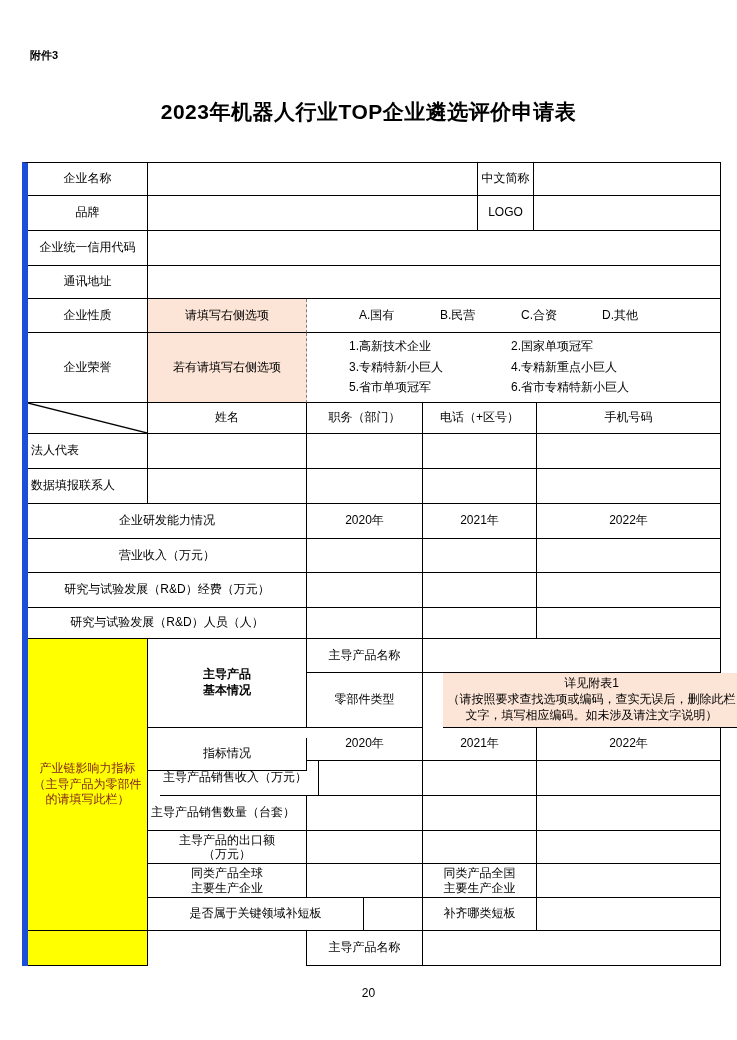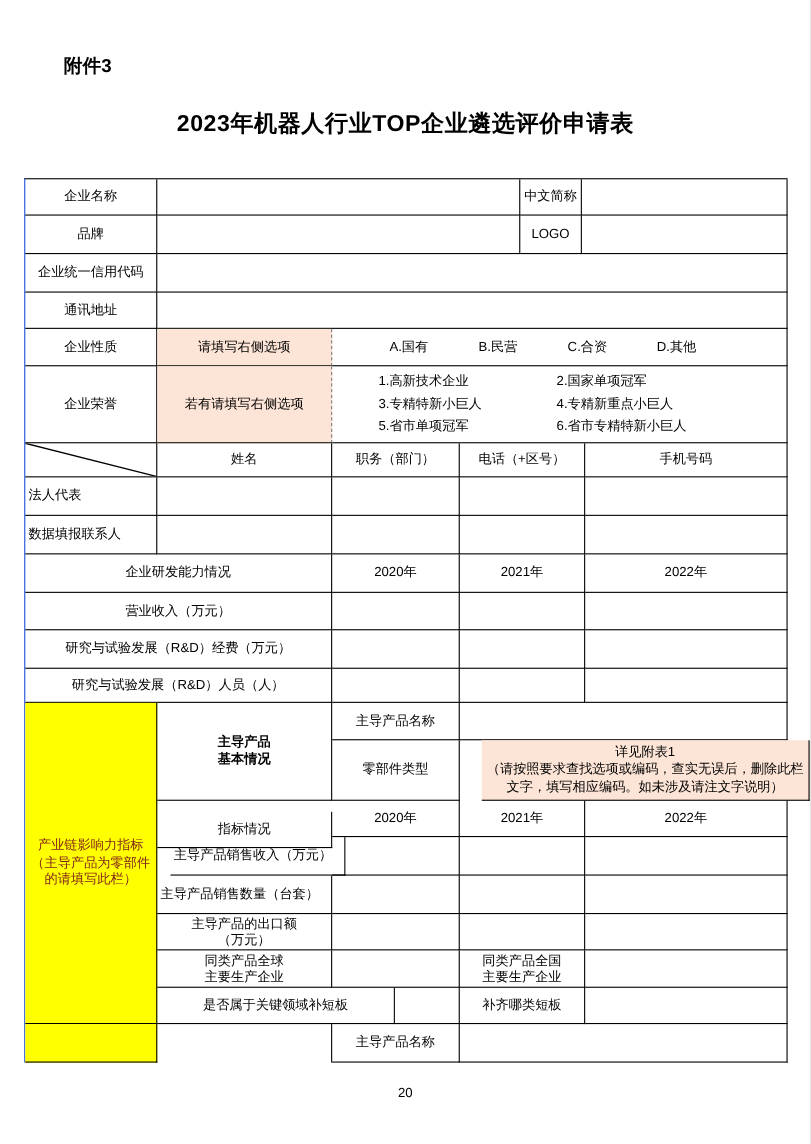--- a/index.html
+++ b/index.html
@@ -7,31 +7,31 @@
   .page{
     position:relative;
     width:737px;height:1040px;
     background:#ffffff;
     font-family:"Liberation Sans", sans-serif;
     color:#000;
     overflow:hidden;
   }
   .attachment{
     position:absolute;left:30px;top:48px;
-    font-size:17px;font-weight:bold;margin-left:28px;
+    font-size:11px;font-weight:bold;
   }
   .title{
     position:absolute;left:0;top:98px;width:737px;
     text-align:center;font-size:21px;font-weight:bold;
     letter-spacing:0.5px;
   }
   .tbl{
     position:absolute;left:22px;top:162px;
     width:693px;height:803px;
-    border-top:1px solid #000;border-left:1px solid #1d4ed8;
+    border-top:1px solid #000;border-left:6px solid #1d4ed8;
   }
   .c{
     position:absolute;box-sizing:border-box;
     border-right:1px solid #000;border-bottom:1px solid #000;
     display:flex;align-items:center;justify-content:center;
     text-align:center;font-size:12px;line-height:1.3;
   }
   .left{justify-content:flex-start;text-align:left;padding-left:3px;}
   .peach{background:#FCE4D6;}
   .dashedR{border-right:1px dashed #7f7f7f;}

